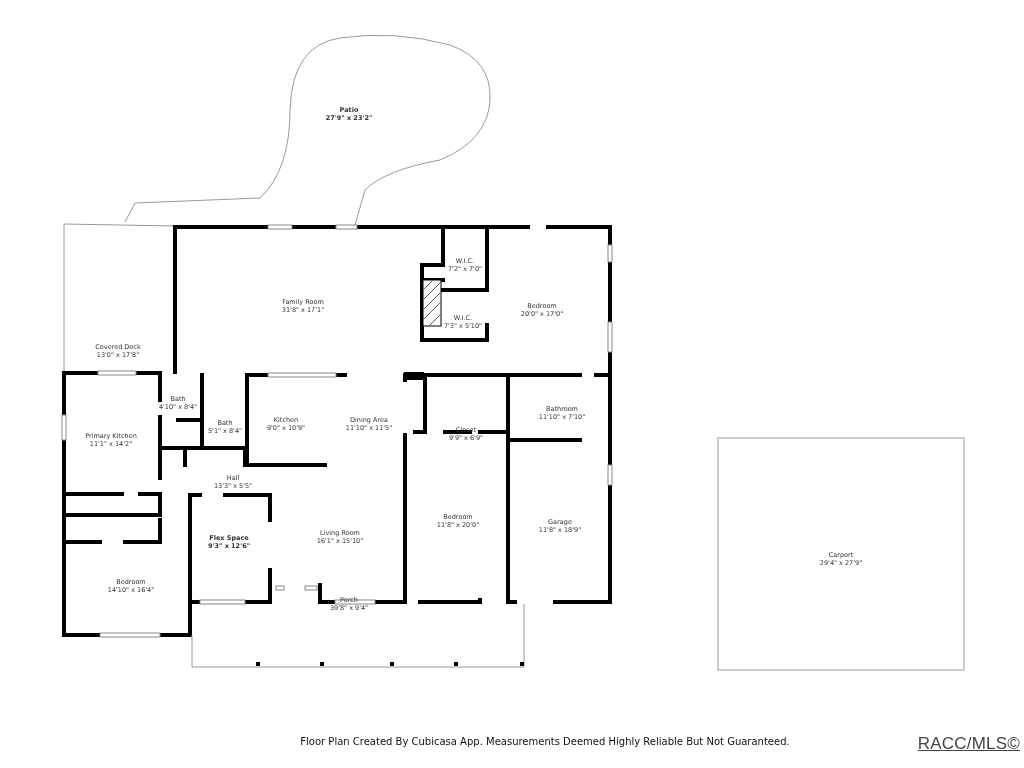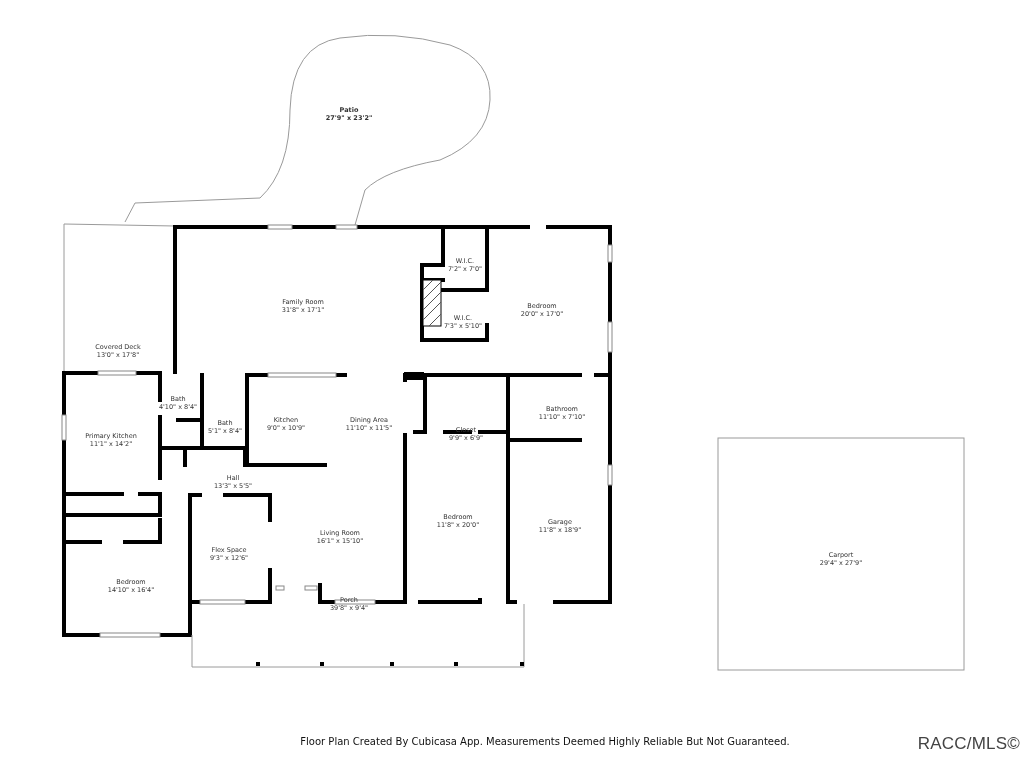--- a/index.html
+++ b/index.html
@@ -4,21 +4,21 @@
 <style>
   html, body { margin:0; padding:0; background:#ffffff; }
   body { width:1024px; height:768px; position:relative; overflow:hidden;
          font-family:"DejaVu Sans", sans-serif; }
   svg.plan { position:absolute; left:0; top:0; }
   .label { position:absolute; text-align:center; color:#333; font-size:6.5px; line-height:8px;
            transform:translate(-50%,-50%); white-space:nowrap; font-family:"DejaVu Sans", sans-serif; }
   .footer { position:absolute; left:0; width:1024px; top:736px; text-align:center;
             font-size:10px; color:#111; font-family:"DejaVu Sans", sans-serif;padding-left:33px; }
   .mls { position:absolute; right:4px; top:734px; font-size:17px; color:#444;
-         font-family:"Liberation Sans", sans-serif; letter-spacing:0.2px; }
+         font-family:"Liberation Sans", sans-serif; letter-spacing:0.2px;text-decoration:underline; }
 </style>
 </head>
 <body>
 
 <svg class="plan" width="1024" height="768" viewBox="0 0 1024 768">
 
   <path d="M125,222 L135,203 L260,198 Q290,170 290,110 Q292,45 340,38 Q395,30 450,45 Q492,60 490,100 Q488,140 440,160 Q385,170 365,190 L355,225" fill="none" stroke="#9a9a9a" stroke-width="1"></path>
 
   <g stroke="#9a9a9a" stroke-width="1" fill="none">
     <path d="M64,224 L175,226"></path>
@@ -176,21 +176,21 @@
     <div>13'3" x 5'5"</div>
   </div>
 <div class="label" style="left:458px;top:521px;">
     <div>Bedroom</div>
     <div>11'8" x 20'0"</div>
   </div>
 <div class="label" style="left:560px;top:526px;">
     <div>Garage</div>
     <div>11'8" x 18'9"</div>
   </div>
-<div class="label" style="left:229px;top:554px;">
+<div class="label" style="left:229px;top:542px;font-weight:bold;">
     <div>Flex Space</div>
     <div>9'3" x 12'6"</div>
   </div>
 <div class="label" style="left:340px;top:537px;">
     <div>Living Room</div>
     <div>16'1" x 15'10"</div>
   </div>
 <div class="label" style="left:131px;top:586px;">
     <div>Bedroom</div>
     <div>14'10" x 16'4"</div>

